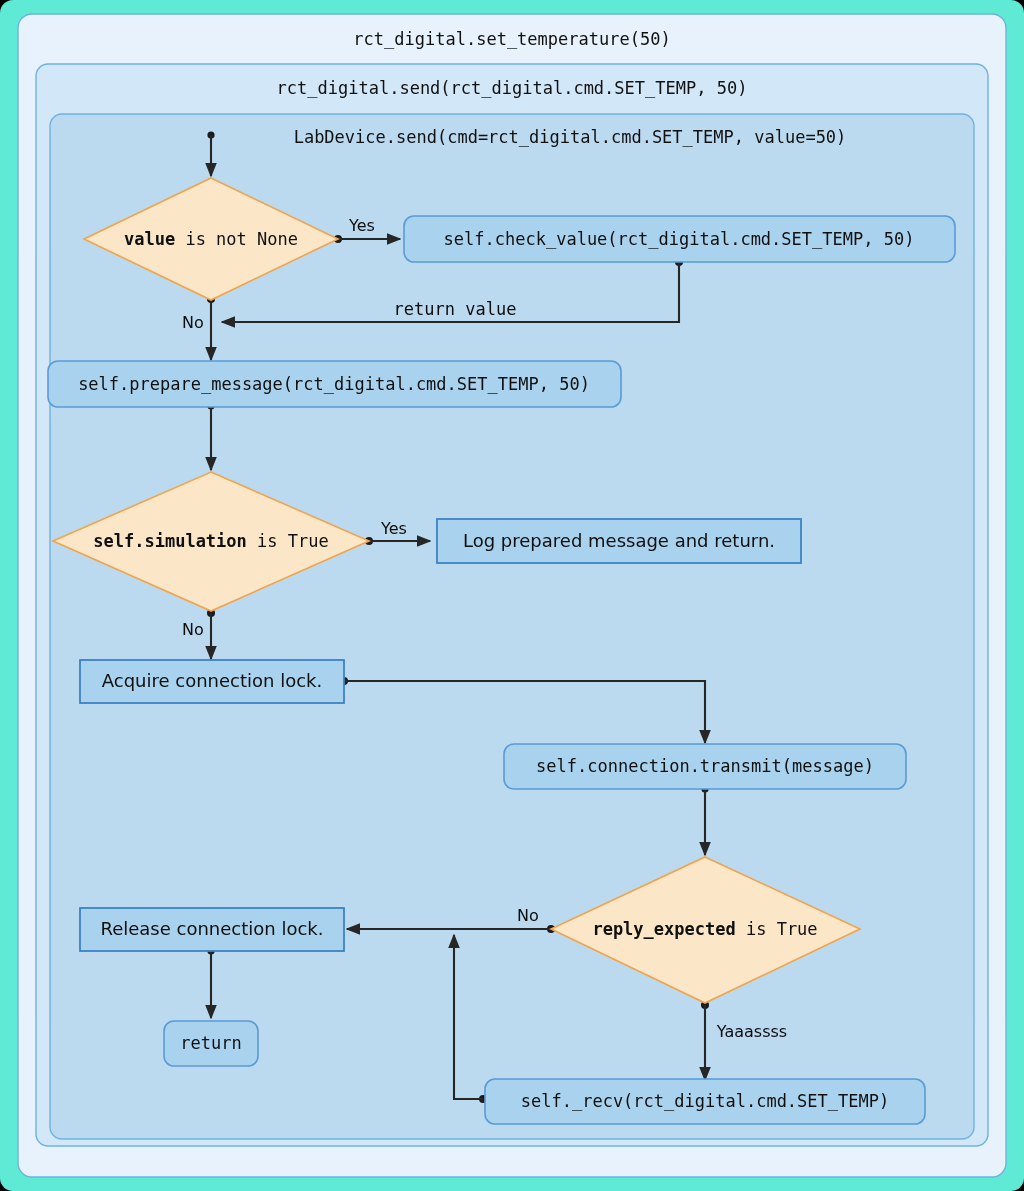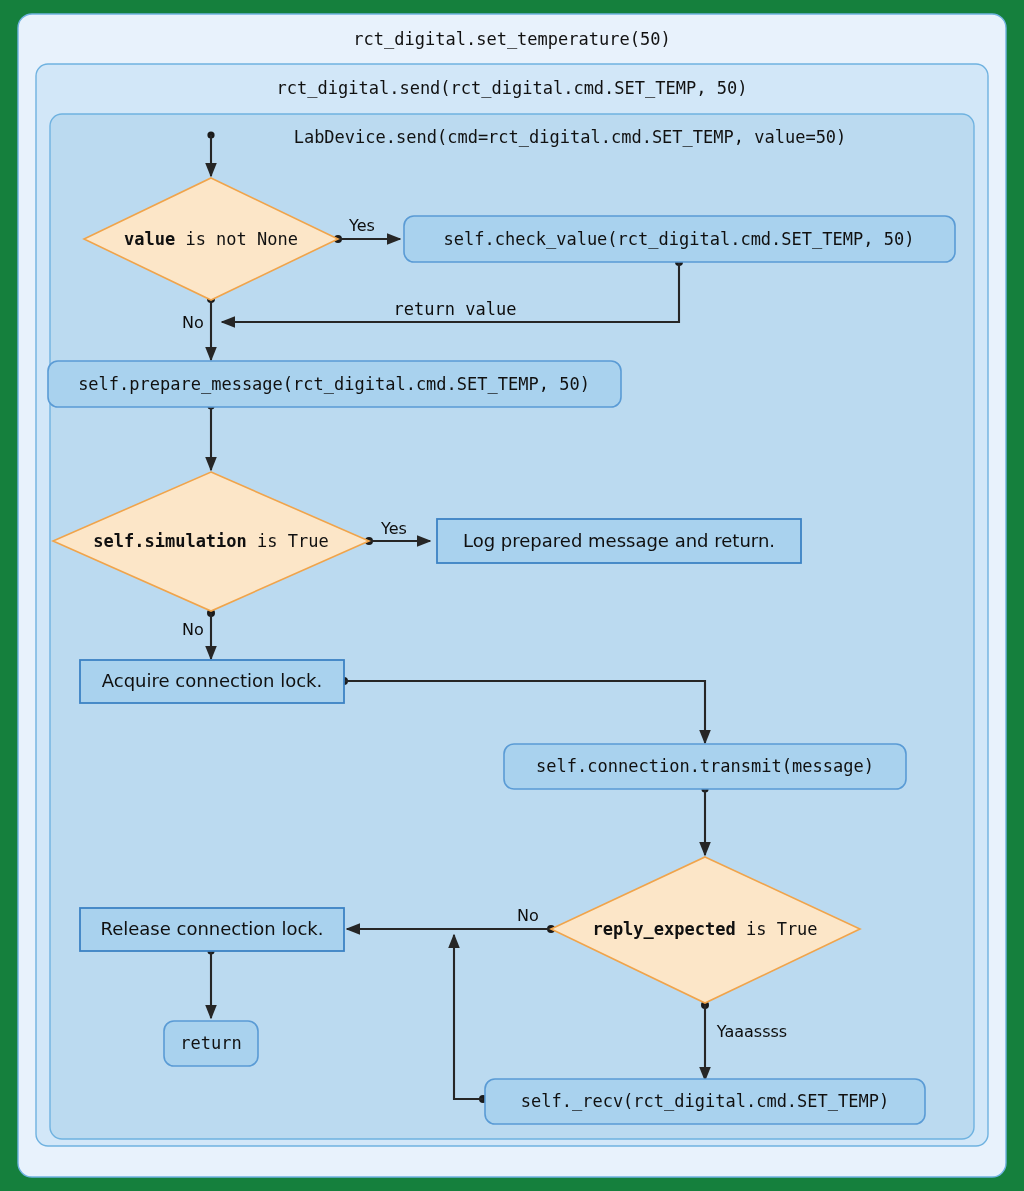--- a/index.html
+++ b/index.html
@@ -4,22 +4,23 @@
 <style>
   html, body {
     margin: 0;
     padding: 0;
     background: #000000;
   }
   #stage {
     position: relative;
     width: 1024px;
     height: 1191px;
-    background: #15803d;
+    background: #5eead4;
     overflow: hidden;
+    border-radius: 13px;
   }
   svg#flow {
     display: block;
     width: 1024px;
     height: 1191px;
   }
   .subgraph-rect {
     stroke-width: 1.4;
   }
   .subgraph-label {

